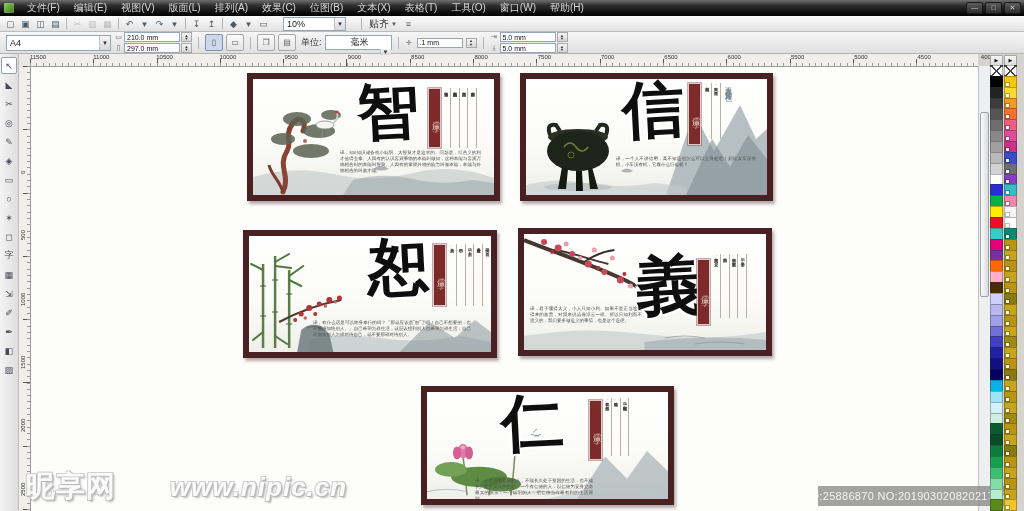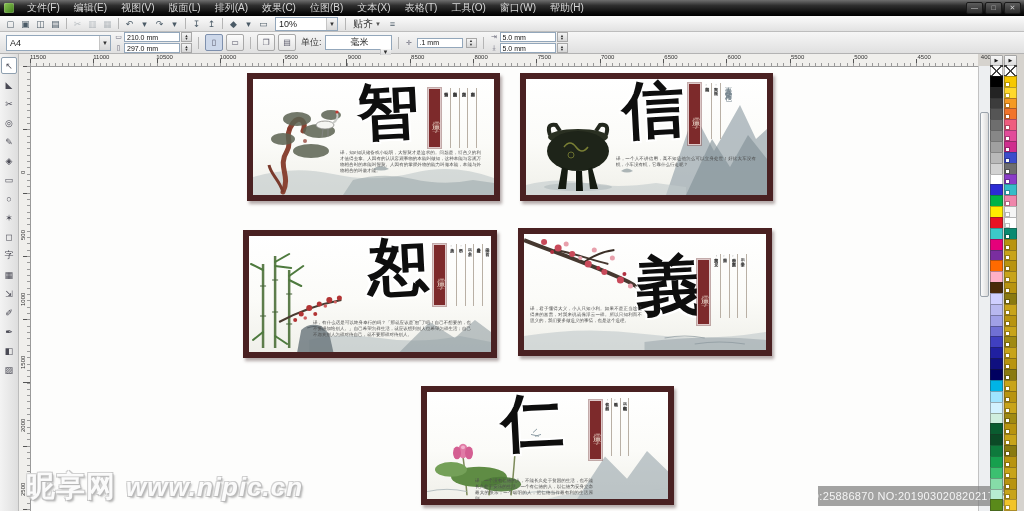--- a/index.html
+++ b/index.html
@@ -22,21 +22,21 @@
   .tbtn{min-width:15px;height:13px;display:flex;align-items:center;justify-content:center;
     font-size:9px;color:#4a5a66;}
   .tbtn.disabled{opacity:.33;}
   .sep-item{min-width:1px;width:1px;height:11px;background:#b5b5b5;margin:0 3px;}
   .tsep{width:1px;height:12px;background:#b5b5b5;margin:0 3px;}
   .combo{background:#fff;border:1px solid #93a7bb;height:12px;display:flex;align-items:center;
     font-size:9px;color:#222;padding-left:3px;}
   .combo .arr{margin-left:auto;font-size:6px;color:#333;align-self:stretch;display:flex;
     align-items:center;padding:0 2px;border-left:1px solid #c5c5c5;
     background:linear-gradient(#f5f5f5,#d8d8d8);}
-  .zoom-combo{width:58px;margin:0 4px;}
+  .zoom-combo{width:58px;margin:0 12px;}
   .snap{display:flex;align-items:center;gap:2px;margin-left:4px;font-size:10px;color:#333;}
   .snap .arr2{font-size:6px;color:#555;}
   
   .propbar{position:absolute;top:32px;left:0;right:0;height:21px;
     background:linear-gradient(#f6f6f6,#e0e0e0);border-bottom:1px solid #b3b3b3;
     display:flex;align-items:center;font-size:9px;color:#333;gap:3px;padding-left:6px;z-index:9;}
   .paper-combo{width:100px;height:14px;}
   .dimcol{display:flex;flex-direction:column;gap:1px;}
   .dimrow{display:flex;align-items:center;gap:1px;}
   .dim-icon{font-size:7px;color:#667;width:9px;text-align:center;}
@@ -108,21 +108,21 @@
     background-image:linear-gradient(45deg,transparent 44%,#444 44% 56%,transparent 56%),
                      linear-gradient(-45deg,transparent 44%,#444 44% 56%,transparent 56%);}
   .doc-notch::after{content:"";position:absolute;left:1px;bottom:1px;width:3px;height:3px;
     background:#fff;outline:1px solid rgba(0,0,0,.25);}
   .doc-notch.none::after{display:none;}
   
   .watermark{position:absolute;left:26px;bottom:4px;z-index:20;font-weight:bold;
     color:rgba(255,255,255,.93);letter-spacing:1px;white-space:nowrap;
     text-shadow:1px 1px 0 #b8b8b8,-1px -1px 0 #d2d2d2,1px -1px 0 #c8c8c8,-1px 1px 0 #c8c8c8,2px 2px 2px rgba(120,120,120,.5);}
   .wm-site{font-size:29px;font-style:normal;margin-right:10px;}
-  .wm-url{font-size:26px;font-style:italic;}
+  .wm-url{font-size:26px;font-style:italic;margin-left:44px;}
   .idbar{position:absolute;left:818px;top:486px;width:198px;height:20px;z-index:7;
     background:rgba(128,128,128,.72);color:#f4f4f4;font-size:11px;letter-spacing:.3px;
     display:flex;align-items:center;justify-content:center;white-space:nowrap;overflow:hidden;}
 </style>
 </head>
 <body>
 
 <div class="titlebar">
   <div class="appicon"></div>
   <div style="display:flex">

